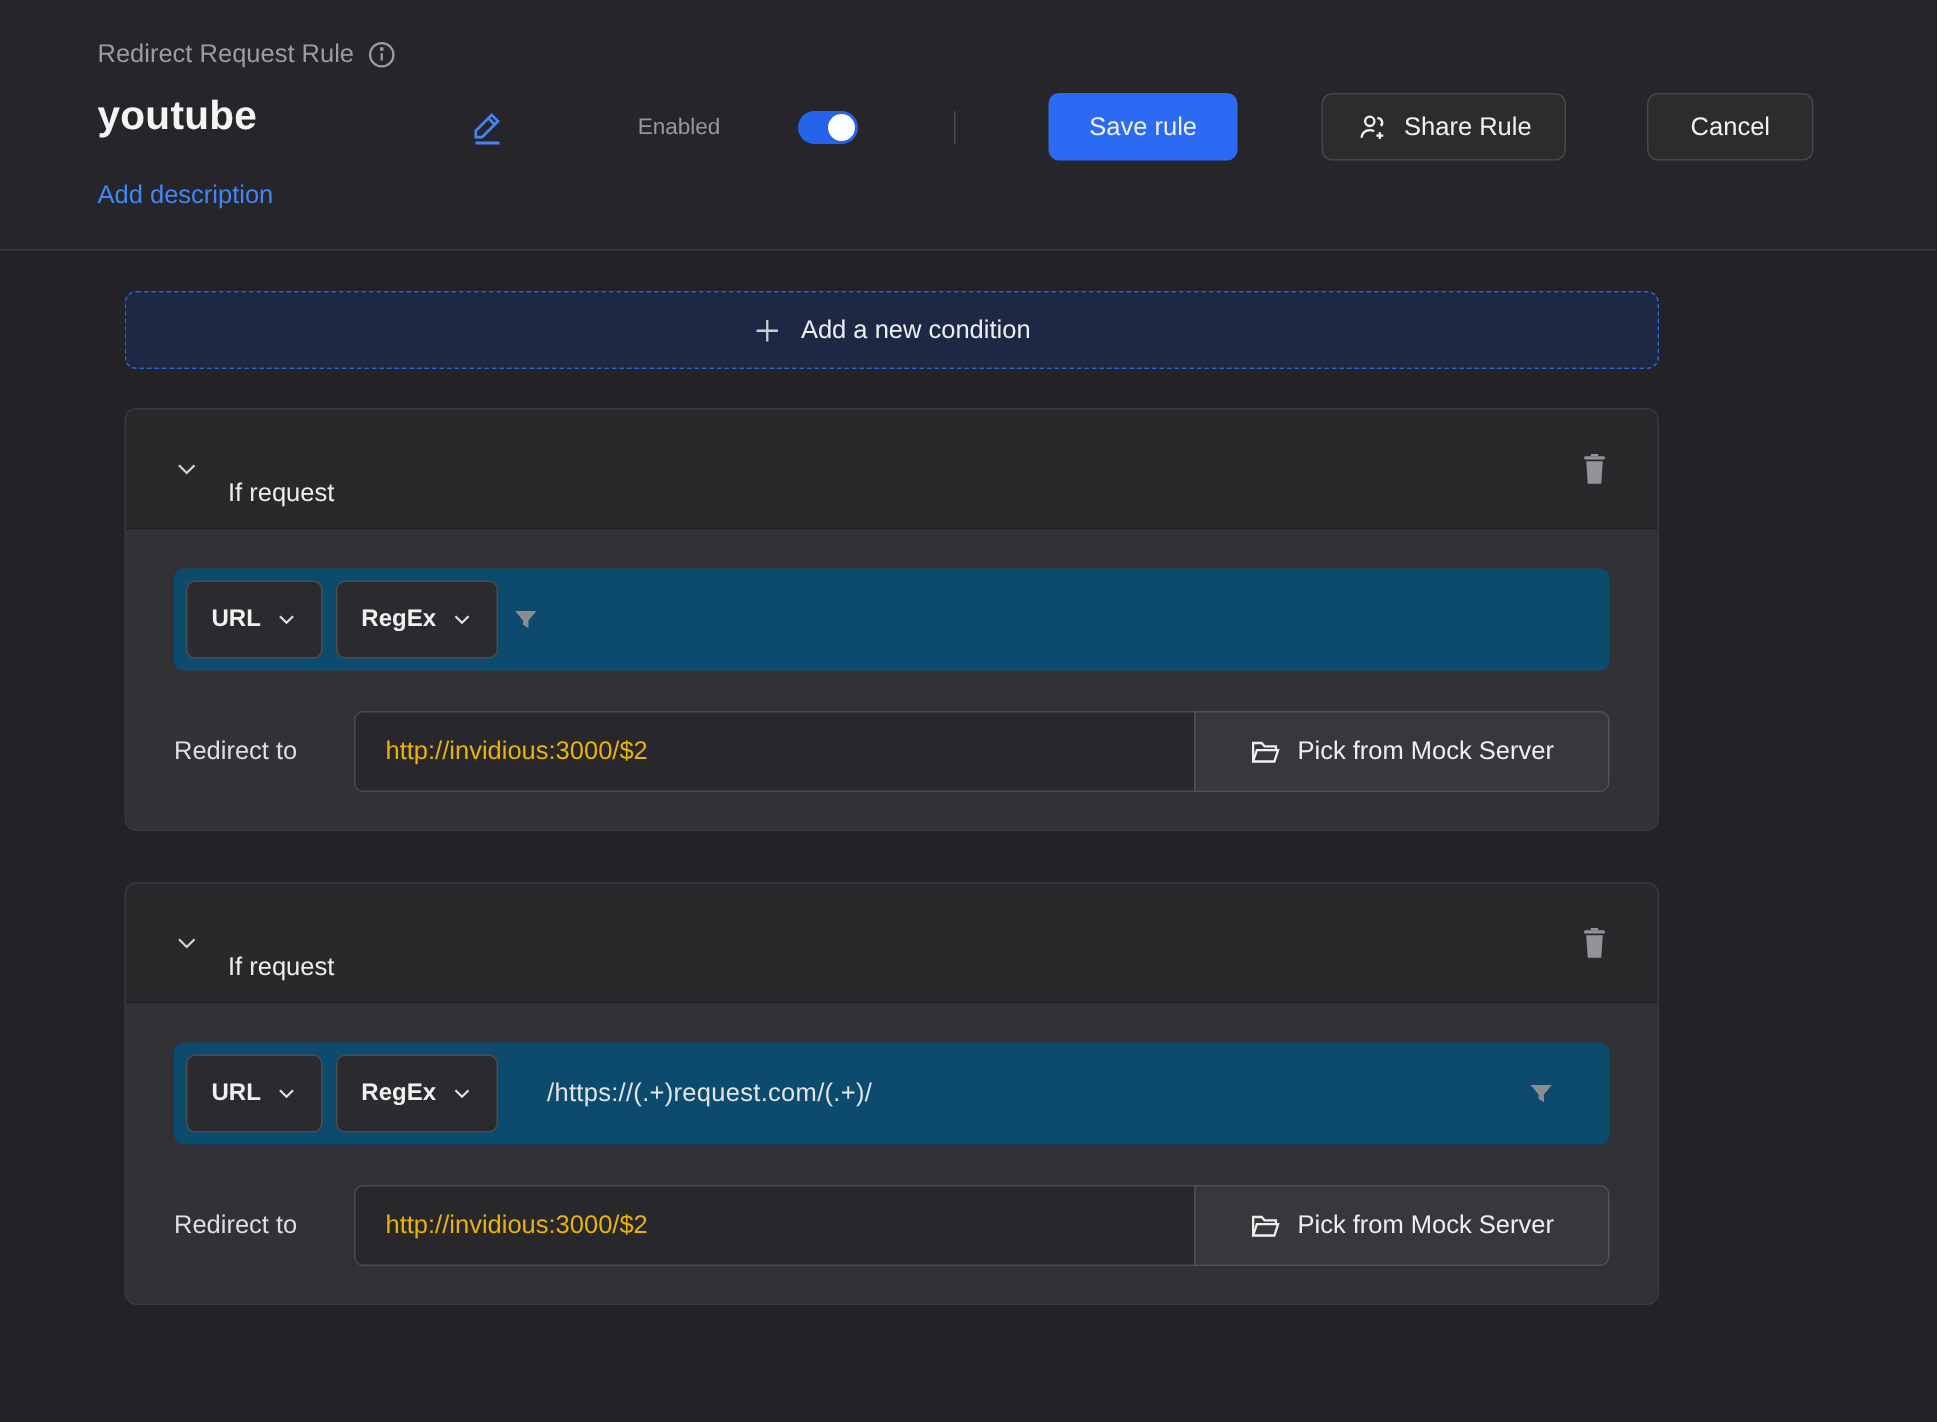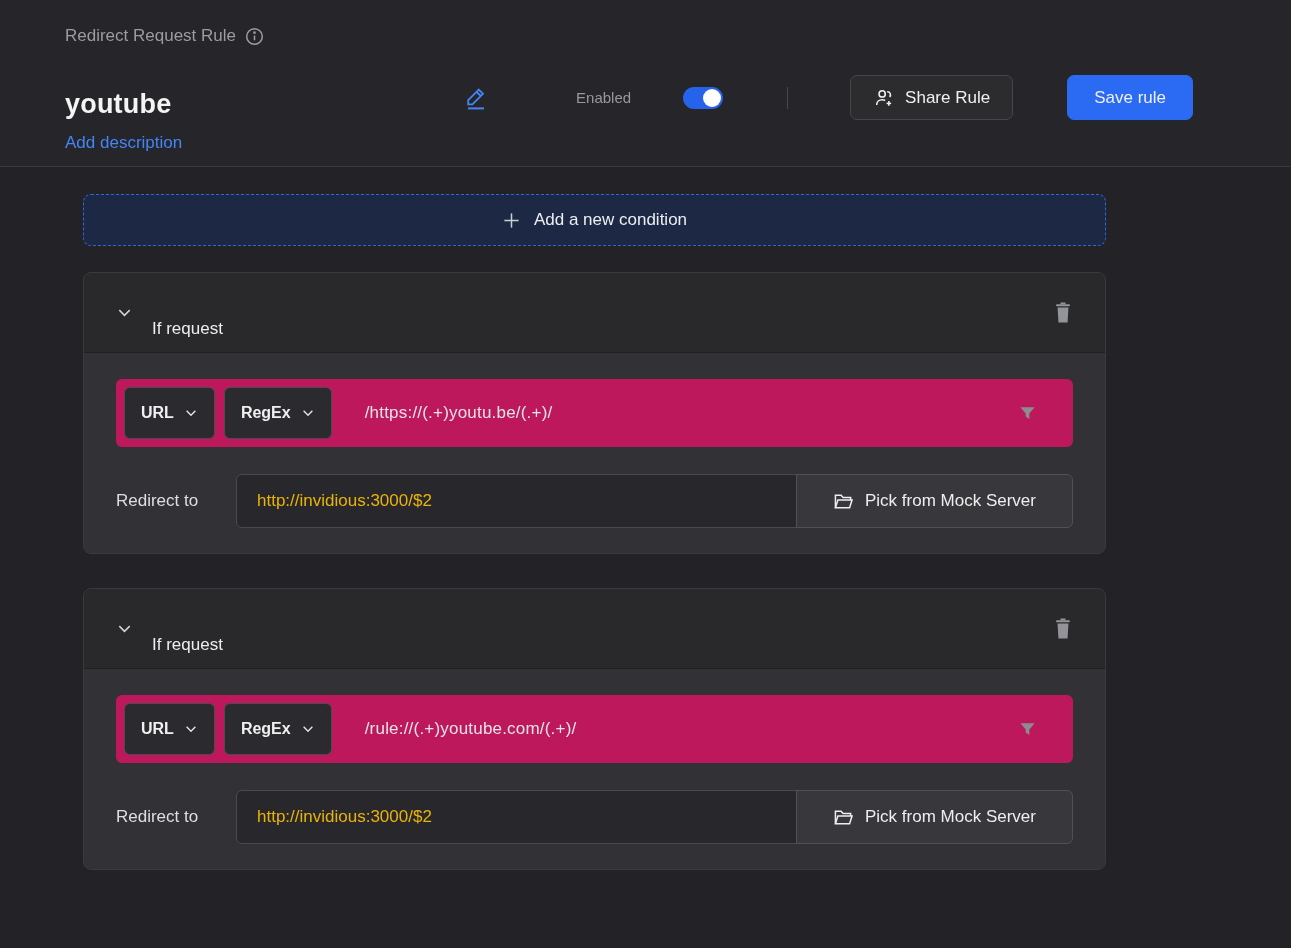--- a/index.html
+++ b/index.html
@@ -8,21 +8,21 @@
     background:#232327;
     font-family:"Liberation Sans", sans-serif;
     color:#f0f0f2;
     overflow:hidden;
   }
   
   .topbar { height:167px; background:#26262a; border-bottom:1px solid #3b3b3f; padding-left:65px; }
   .rule-type-row { padding-top:26px; display:flex; align-items:center; gap:9px; }
   .rule-type-label { font-size:17px; color:#9c9ca0; }
   .info-icon { display:inline-flex; color:#9c9ca0; cursor:pointer; }
-  .name-row { margin-top:29px; display:flex; align-items:flex-end; }
+  .name-row { margin-top:16px; display:flex; align-items:flex-start; }
   .rule-name { font-size:27px; font-weight:600; color:#f4f4f5; letter-spacing:.2px; }
   .actions { display:flex; align-items:center; margin-left:auto; margin-right:82px;gap:40px; }
   .edit-icon { display:inline-flex; color:#4385f5; margin-right:48px; cursor:pointer; }
   .enabled-label { font-size:15px; color:#98989c; margin-right:12px; }
   .toggle { width:40px; height:22px; border-radius:11px; background:#2563eb; position:relative; margin-right:24px; cursor:pointer; flex-shrink:0; }
   .toggle .knob { position:absolute; top:2px; right:2px; width:18px; height:18px; border-radius:50%; background:#fff; }
   .vdivider { width:1px; height:22px; background:#4a4a4e; margin-right:22px; }
   .btn { height:45px; border-radius:7px; border:1px solid #47474a; background:#2c2c2f; color:#f0f0f1;
          font-family:"Liberation Sans", sans-serif; font-size:17px; display:inline-flex; align-items:center;
          justify-content:center; gap:10px; padding:0 22px; cursor:pointer; }
@@ -40,21 +40,21 @@
   
   .card { width:1023px; border:1px solid #3a3a3e; border-radius:8px; overflow:hidden; background:#323236; }
   .card-1 { margin-top:26px; }
   .card-2 { margin-top:34px; }
   .card-header { height:80px; background:#29292c; border-bottom:1px solid #1f1f22;
     display:flex; align-items:center; padding:0 31px 0 32px; }
   .collapse-icon { display:inline-flex; color:#d3d4d6; margin-right:19px; cursor:pointer; }
   .card-title { font-size:17px; font-weight:400; color:#ededee;margin-top:32px; }
   .trash-icon { margin-left:auto; display:inline-flex; color:#939499; cursor:pointer; }
   .card-body { padding:26px 32px 25px 32px; background:#323236; }
-  .source-row { height:68px; background:#be185d; border-radius:6px; display:flex; align-items:center; padding:0 36px 0 8px; }
+  .source-row { height:68px; background:#0c4a6e; border-radius:6px; display:flex; align-items:center; padding:0 36px 0 8px; }
   .select { height:52px; border:1px solid #4c4c50; background:#2b2b2f; border-radius:6px;
     display:inline-flex; align-items:center; gap:10px; padding:0 16px; cursor:pointer; margin-right:9px; }
   .select-label { font-size:16px; font-weight:700; color:#f0f0f1; }
   .select .chev { color:#e3e3e5; display:inline-flex; }
   .pattern { margin-left:24px; font-size:17px; color:#e4e4e6; letter-spacing:.2px; cursor:text; flex:1; }
   .filter-icon { display:inline-flex; color:#8b8c90; cursor:pointer; }
   .redirect-row { margin-top:27px; display:flex; align-items:center; }
   .redirect-label { width:120px; font-size:17px; color:#dfdfe1; flex-shrink:0; }
   .redirect-input { flex:1; height:54px; background:#28282c; border:1px solid #4a4a4e; border-radius:6px 0 0 6px;
     color:#eab308; font-size:17px; font-family:"Liberation Sans", sans-serif; padding:0 20px; outline:none; }
@@ -87,33 +87,34 @@
           <path d="M14.8 4.6l4.2 4.2L8.4 19.4H4.2v-4.2z"></path>
           <line x1="12.6" y1="6.8" x2="16.8" y2="11"></line>
           <line x1="4" y1="23.4" x2="20" y2="23.4" stroke-width="2"></line>
         </svg>
       </span>
       <span class="enabled-label">Enabled</span>
       <span class="toggle">
           <span class="knob"></span>
         </span>
       <span class="vdivider"></span>
+      <button class="btn btn-save">Save rule</button>
       <button class="btn btn-share">
         <span>
           <svg width="22" height="22" viewBox="0 0 24 24" fill="none" stroke="currentColor" stroke-width="1.7">
             <circle cx="10" cy="7.5" r="3.4"></circle>
             <path d="M4 19.5c0-3.3 2.7-5.6 6-5.6 1.2 0 2.3.3 3.2.8"></path>
             <path d="M15.5 5.2a3.3 3.3 0 0 1 2.6 5.6"></path>
             <line x1="17.3" y1="15.4" x2="17.3" y2="20.4"></line>
             <line x1="14.8" y1="17.9" x2="19.8" y2="17.9"></line>
           </svg>
         </span>
         <span>Share Rule</span>
       </button>
-      <button class="btn btn-save">Save rule</button>
+      <button class="btn btn-cancel">Cancel</button>
     </div>
   </div>
 
   <a class="add-desc" href="#">Add description</a>
 </header>
 
 <main class="main">
   <div class="content">
 
     <button class="add-condition">
@@ -153,21 +154,20 @@
             </span>
           </span>
           <span class="select">
             <span class="select-label">RegEx</span>
             <span class="chev">
               <svg width="14" height="14" viewBox="0 0 16 16" fill="none" stroke="currentColor" stroke-width="1.6">
                   <polyline points="3,5.5 8,10.5 13,5.5"></polyline>
                 </svg>
             </span>
           </span>
-          <span class="pattern">/https://(.+)youtu.be/(.+)/</span>
           <span class="filter-icon">
             <svg width="19" height="19" viewBox="0 0 20 20" fill="currentColor">
               <path d="M2.5 3.5h15l-5.6 6.6v5.6l-3.8-2.5v-3.1z"></path>
             </svg>
           </span>
         </div>
         <div class="redirect-row">
           <span class="redirect-label">Redirect to</span>
           <input class="redirect-input" type="text" value="http://invidious:3000/$2" style="">
           <button class="mock-btn">
@@ -210,21 +210,21 @@
             </span>
           </span>
           <span class="select">
             <span class="select-label">RegEx</span>
             <span class="chev">
               <svg width="14" height="14" viewBox="0 0 16 16" fill="none" stroke="currentColor" stroke-width="1.6">
                   <polyline points="3,5.5 8,10.5 13,5.5"></polyline>
                 </svg>
             </span>
           </span>
-          <span class="pattern">/rule://(.+)youtube.com/(.+)/</span>
+          <span class="pattern">/https://(.+)request.com/(.+)/</span>
           <span class="filter-icon">
             <svg width="19" height="19" viewBox="0 0 20 20" fill="currentColor">
               <path d="M2.5 3.5h15l-5.6 6.6v5.6l-3.8-2.5v-3.1z"></path>
             </svg>
           </span>
         </div>
         <div class="redirect-row">
           <span class="redirect-label">Redirect to</span>
           <input class="redirect-input" type="text" value="http://invidious:3000/$2" style="">
           <button class="mock-btn">

